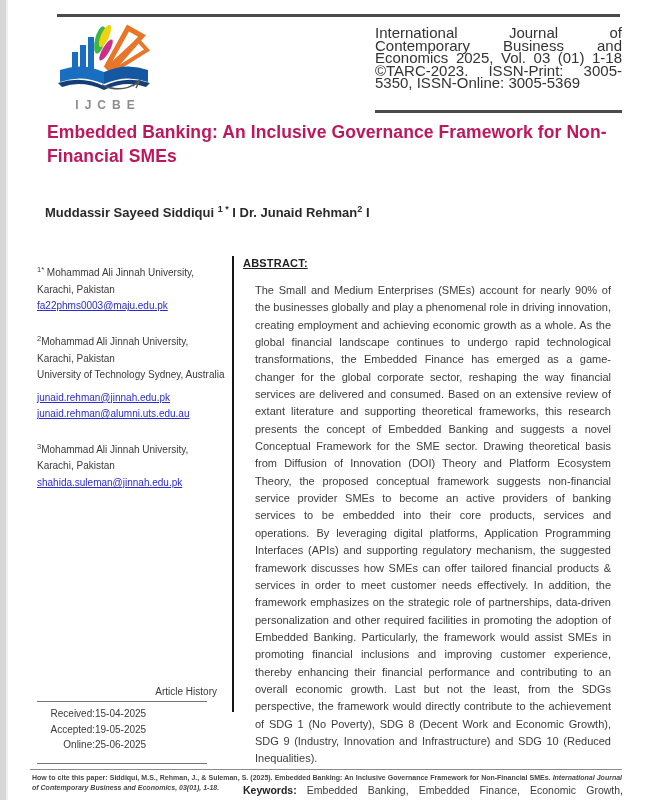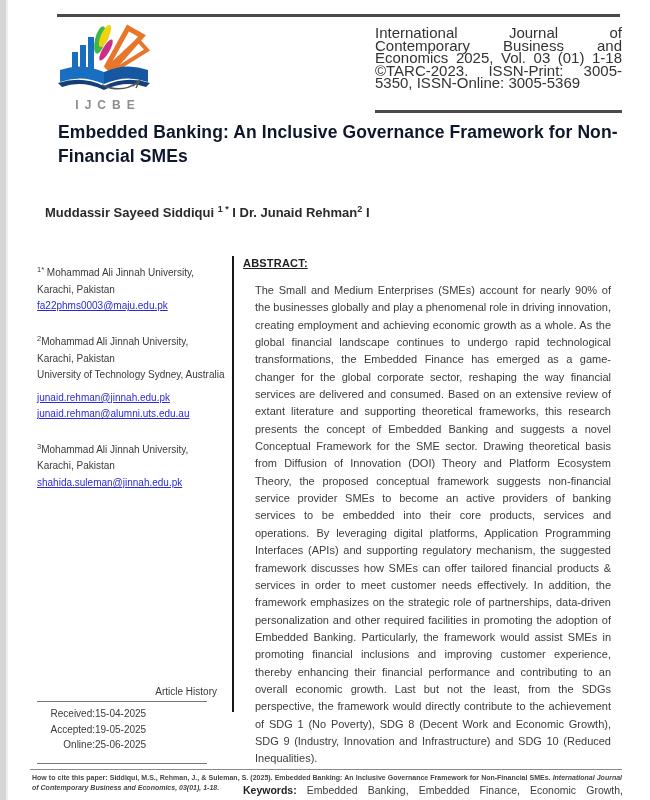--- a/index.html
+++ b/index.html
@@ -16,22 +16,22 @@
   .logo-wrap{position:absolute;left:40px;top:22px;width:130px;text-align:center;}
   .logo-text{margin-top:-2px;font-size:12px;font-weight:bold;letter-spacing:6px;color:#8d8d8d;padding-left:6px;}
   .journal-info{
     position:absolute;left:375px;top:27px;width:247px;
     font-size:15px;line-height:12.6px;text-align:justify;color:#333;
   }
   .info-rule{position:absolute;left:375px;top:110px;width:247px;height:3px;background:#4a4a4a;}
 
   
   .paper-title{
-    position:absolute;left:58px;top:120px;width:565px;margin:0;
-    font-size:17.5px;line-height:24px;font-weight:bold;color:#0f172a;letter-spacing:.1px;
+    position:absolute;left:47px;top:120px;width:565px;margin:0;
+    font-size:17.5px;line-height:24px;font-weight:bold;color:#be185d;letter-spacing:.1px;
   }
   .authors{
     position:absolute;left:45px;top:201px;width:565px;
     font-size:13px;line-height:17px;font-weight:bold;color:#2a2a2a;
   }
   .authors sup{font-size:9px;}
 
   
   .left-col{position:absolute;left:37px;top:262px;width:188px;font-size:10px;line-height:16.5px;color:#3a3a3a;}
   .affiliation{margin-bottom:16px;}

